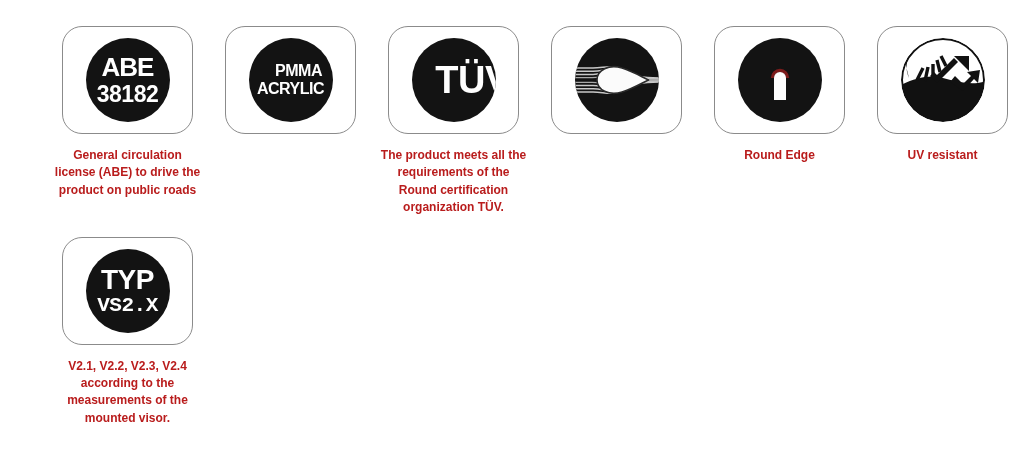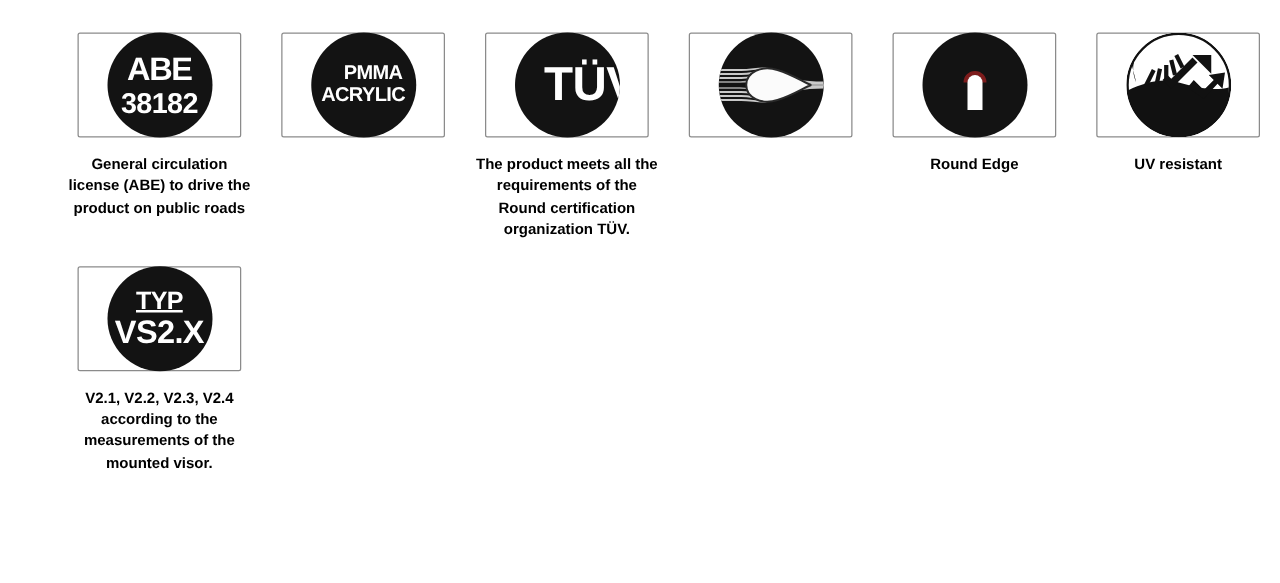--- a/index.html
+++ b/index.html
@@ -30,23 +30,23 @@
     padding-top: 26px;
     box-sizing: border-box;
     display: flex;
     flex-direction: column;
     align-items: center;
   }
   .feature:first-child { margin-left: 46px; }
 
   .badge-card {
     width: 131px;
-    height: 84px;
+    height: 108px;
     border: 1px solid #8b8b8b;
-    border-radius: 2px;
+    border-radius: 20px;
     background: #ffffff;
     display: flex;
     align-items: center;
     justify-content: center;
     box-sizing: border-box;
   }
 
   .badge-circle {
     width: 84px;
     height: 84px;
@@ -70,31 +70,31 @@
   }
 
   .abe-top { font-size: 26px; letter-spacing: -1px; }
   .abe-bot { font-size: 23px; margin-top: 3px; letter-spacing: -0.5px; }
 
   .pmma-top { font-size: 16px; margin-left: 16px; }
   .pmma-bot { font-size: 16px; margin-top: 2px; text-align: right; }
 
   .tuv-txt { font-size: 38px; letter-spacing: -0.5px; margin-left: 38px; }
 
-  .typ-top { font-size: 20px; text-decoration: underline; }
-  .typ-bot { font-size: 26px; margin-top: 1px; }
+  .typ-top { font-size: 28px; }
+  .typ-bot { font-size: 21px; margin-top: 1px; font-family: Liberation Mono, monospace; }
 
   .caption {
     margin-top: 13px;
     width: 150px;
     text-align: center;
     font-size: 12px;
     font-weight: 700;
     line-height: 1.45;
-    color: #000000;
+    color: #b91c1c;
   }
 
   svg { display: block; }
 </style>
 </head>
 <body>
 
 <div class="grid">
 
   <div class="feature">

